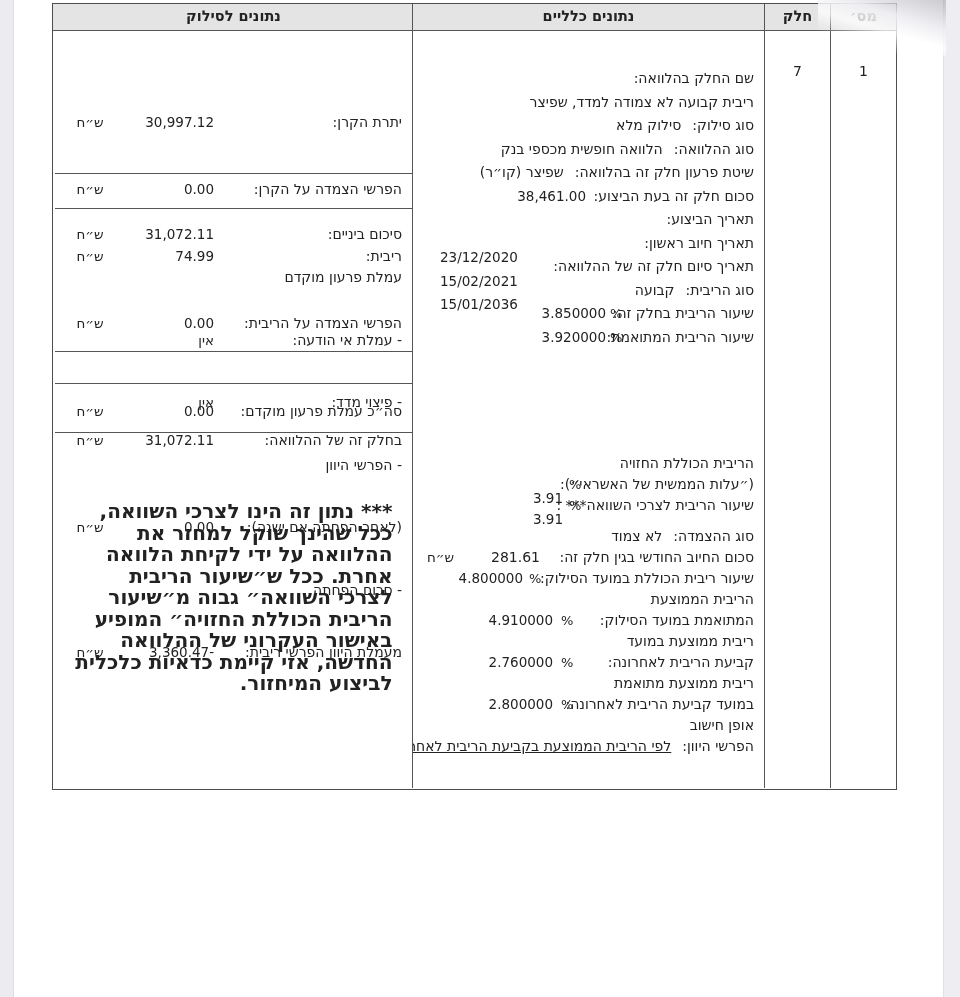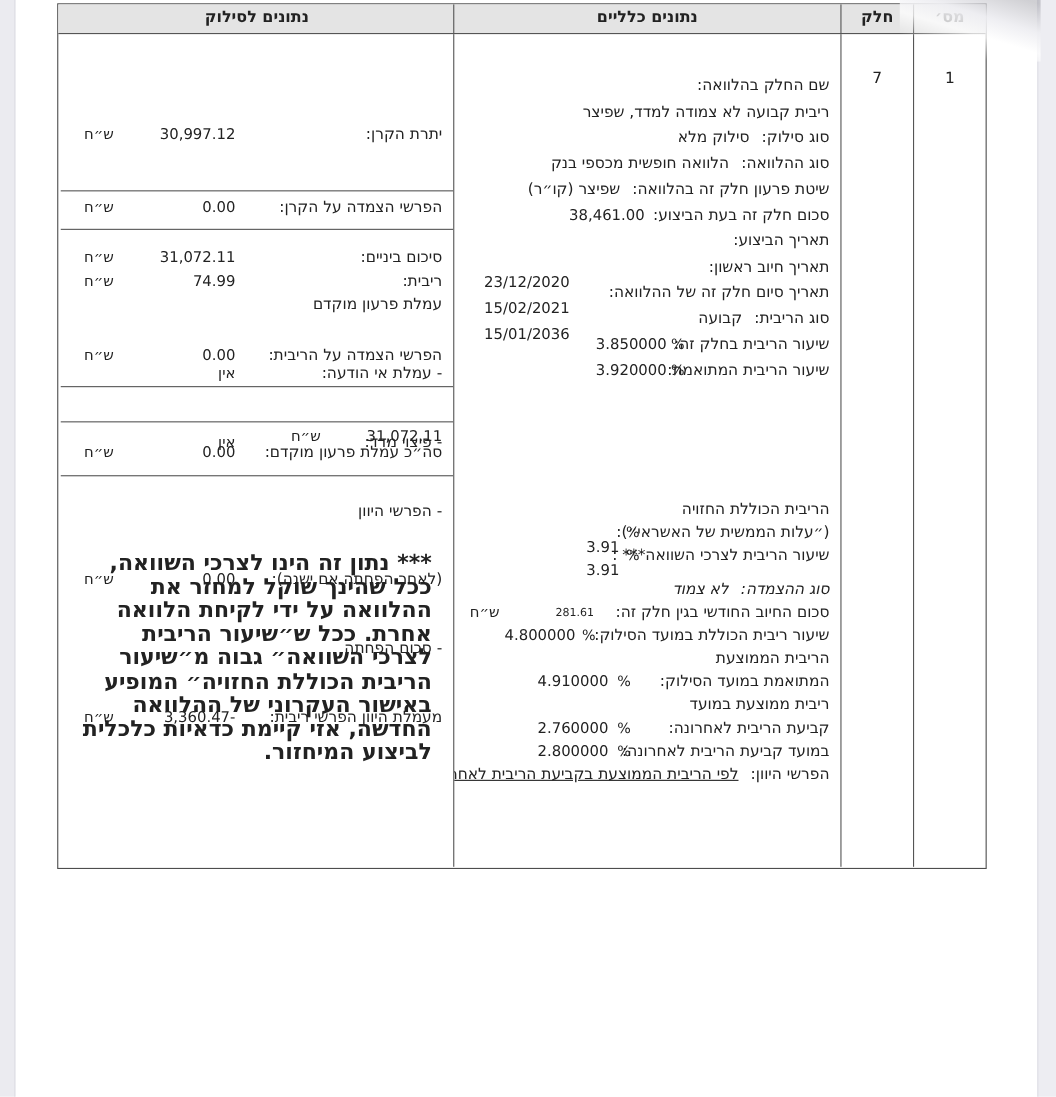--- a/index.html
+++ b/index.html
@@ -28,32 +28,32 @@
   .c-serial,.c-part{text-align:center;padding-top:32px;font-size:14px;}
 
   
   .c-general{font-size:14px;}
   .gblock-a{padding-top:36px;}
   .gblock-a .g-row{line-height:23.5px;}
   .gblock-b{margin-top:104px;}
   .gblock-b .g-row{line-height:21px;}
   .g-row{position:relative;padding-right:10px;white-space:nowrap;}
   .g-row .v-inline{margin-right:11px;}
-  .gap-sm{margin-top:10px !important;font-style:italic;}
+  .gap-sm{margin-top:10px !important;}
   .v-date{position:absolute;left:27px;top:0;font-size:13.5px;margin-top:38px;}
   .v-amt{position:absolute;left:100px;top:0;width:73px;text-align:right;font-size:13.5px;}
   .v-pcta{position:absolute;left:108px;top:0;width:85px;text-align:right;font-size:13.5px;}
   .u-pcta{position:absolute;left:197px;top:0;font-size:13px;}
   .v-pctb{position:absolute;left:55px;top:0;width:85px;text-align:right;font-size:13.5px;}
   .u-pctb{position:absolute;left:148px;top:0;font-size:13px;}
   .v-pctc{position:absolute;left:112px;top:14px;width:38px;text-align:right;font-size:13.5px;}
   .u-pctc{position:absolute;left:156px;top:0;font-size:13px;}
   .v-pctd{position:absolute;left:28px;top:0;width:82px;text-align:right;font-size:13.5px;}
   .u-pctd{position:absolute;left:116px;top:0;font-size:13px;}
-  .v-monthly{position:absolute;left:72px;top:0;width:55px;text-align:right;font-size:10px;}
+  .v-monthly{position:absolute;left:72px;top:0;width:55px;text-align:right;font-size:14px;}
   .u-ils-mid{position:absolute;left:14px;top:0;font-size:13.5px;}
   .underline{text-decoration:underline;}
 
   
   .c-settle{font-size:14px;display:flex;flex-direction:column;}
   .s-sec{box-sizing:border-box;}
   .s-sec + .s-sec{border-top:1px solid #555;}
   .sec1{height:142px;padding-top:36px;}
   .sec2{height:35px;padding-top:5px;}
   .sec3{height:143px;padding-top:16px;}
@@ -121,21 +121,23 @@
           <div class="g-row"><span class="lbl">הריבית הכוללת החזויה</span></div>
           <div class="g-row"><span class="lbl">(״עלות הממשית של האשראי״):</span><span class="u-pctc">%</span><span class="v-pctc">3.91</span></div>
           <div class="g-row"><span class="lbl">שיעור הריבית לצרכי השוואה*** :</span><span class="u-pctc">%</span><span class="v-pctc">3.91</span></div>
           <div class="g-row gap-sm"><span class="lbl">סוג ההצמדה:</span><span class="v-inline">לא צמוד</span></div>
           <div class="g-row"><span class="lbl">סכום החיוב החודשי בגין חלק זה:</span><span class="v-monthly">281.61</span><span class="u-ils-mid">ש״ח</span></div>
           <div class="g-row"><span class="lbl">שיעור ריבית הכוללת במועד הסילוק:</span><span class="u-pctd">%</span><span class="v-pctd">4.800000</span></div>
           <div class="g-row"><span class="lbl">הריבית הממוצעת</span></div>
           <div class="g-row"><span class="lbl">המתואמת במועד הסילוק:</span><span class="u-pctb">%</span><span class="v-pctb">4.910000</span></div>
           <div class="g-row"><span class="lbl">ריבית ממוצעת במועד</span></div>
           <div class="g-row"><span class="lbl">קביעת הריבית לאחרונה:</span><span class="u-pctb">%</span><span class="v-pctb">2.760000</span></div>
+          <div class="g-row"><span class="lbl">ריבית ממוצעת מתואמת</span></div>
           <div class="g-row"><span class="lbl">במועד קביעת הריבית לאחרונה:</span><span class="u-pctb">%</span><span class="v-pctb">2.800000</span></div>
+          <div class="g-row"><span class="lbl">אופן חישוב</span></div>
           <div class="g-row"><span class="lbl">הפרשי היוון:</span><span class="v-inline underline">לפי הריבית הממוצעת בקביעת הריבית לאחרונה</span></div>
         </div>
       </div>
 
       <div class="cell c-settle">
         <div class="s-sec sec1">
           <div class="s-row">
               <span class="lbl">יתרת הקרן:</span>
               <span class="val">30,997.12</span>
               <span class="ils">ש״ח</span>
@@ -200,20 +202,21 @@
         <div class="s-sec sec4">
           <div class="s-row">
               <span class="lbl">סה״כ עמלת פרעון מוקדם:</span>
               <span class="val">0.00</span>
               <span class="ils">ש״ח</span>
             </div>
         </div>
 
         <div class="s-sec sec5">
           <div class="s-row">
+              <span class="lbl">בחלק זה של ההלוואה:</span>
               <span class="val">31,072.11</span>
               <span class="ils">ש״ח</span>
             </div>
         </div>
 
         <div class="s-sec sec6">
           <div class="note">*** נתון זה הינו לצרכי השוואה, ככל שהינך שוקל למחזר את ההלוואה על ידי לקיחת הלוואה אחרת. ככל ש״שיעור הריבית לצרכי השוואה״ גבוה מ״שיעור הריבית הכוללת החזויה״ המופיע באישור העקרוני של ההלוואה החדשה, אזי קיימת כדאיות כלכלית לביצוע המיחזור.</div>
         </div>
       </div>
 

